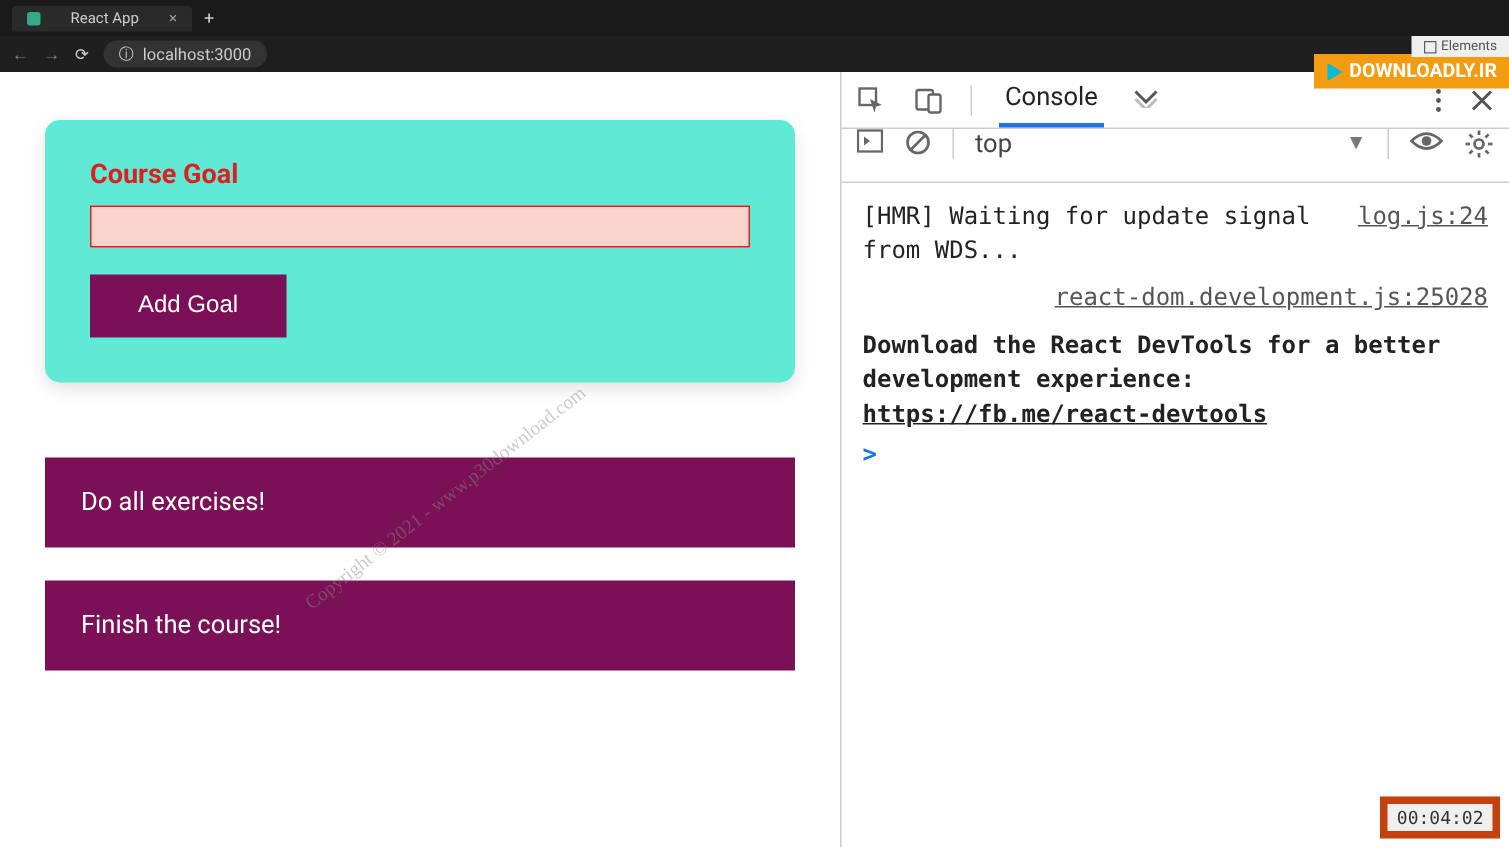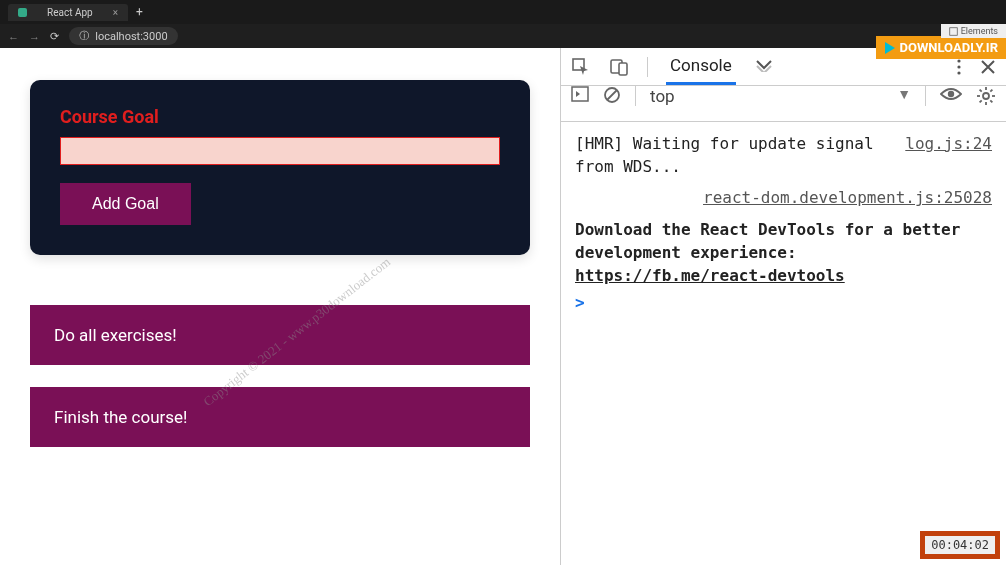--- a/index.html
+++ b/index.html
@@ -83,21 +83,21 @@
 .content {
   display: flex;
   height: calc(100% - 48px);
 }
 .app-pane {
   width: 560px;
   padding: 32px 30px;
   position: relative;
 }
 .card {
-  background: #0f172a;
+  background: #5eead4;
   border-radius: 10px;
   box-shadow: 0 4px 12px rgba(0,0,0,0.12);
   padding: 26px 30px 30px;
 }
 .form-label {
   color: #e01e1e;
   font-weight: 700;
   font-size: 18px;
   display: block;
   margin-bottom: 10px;

